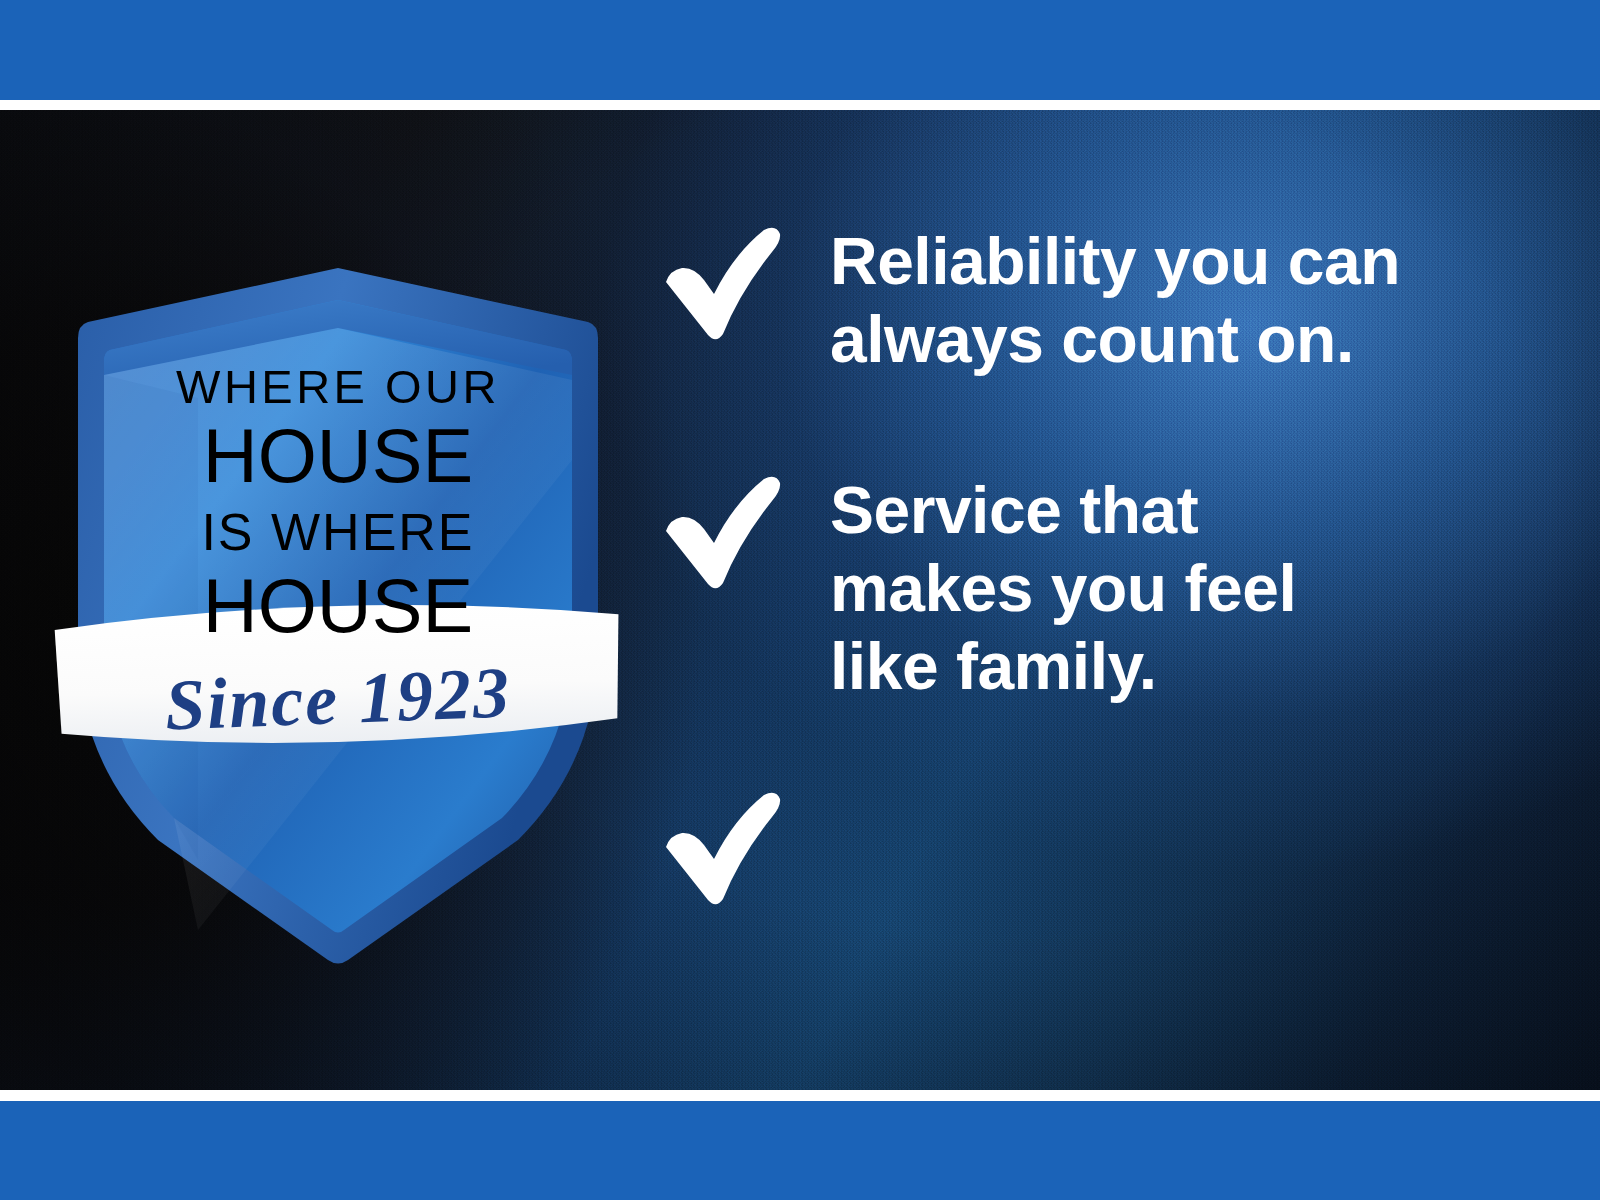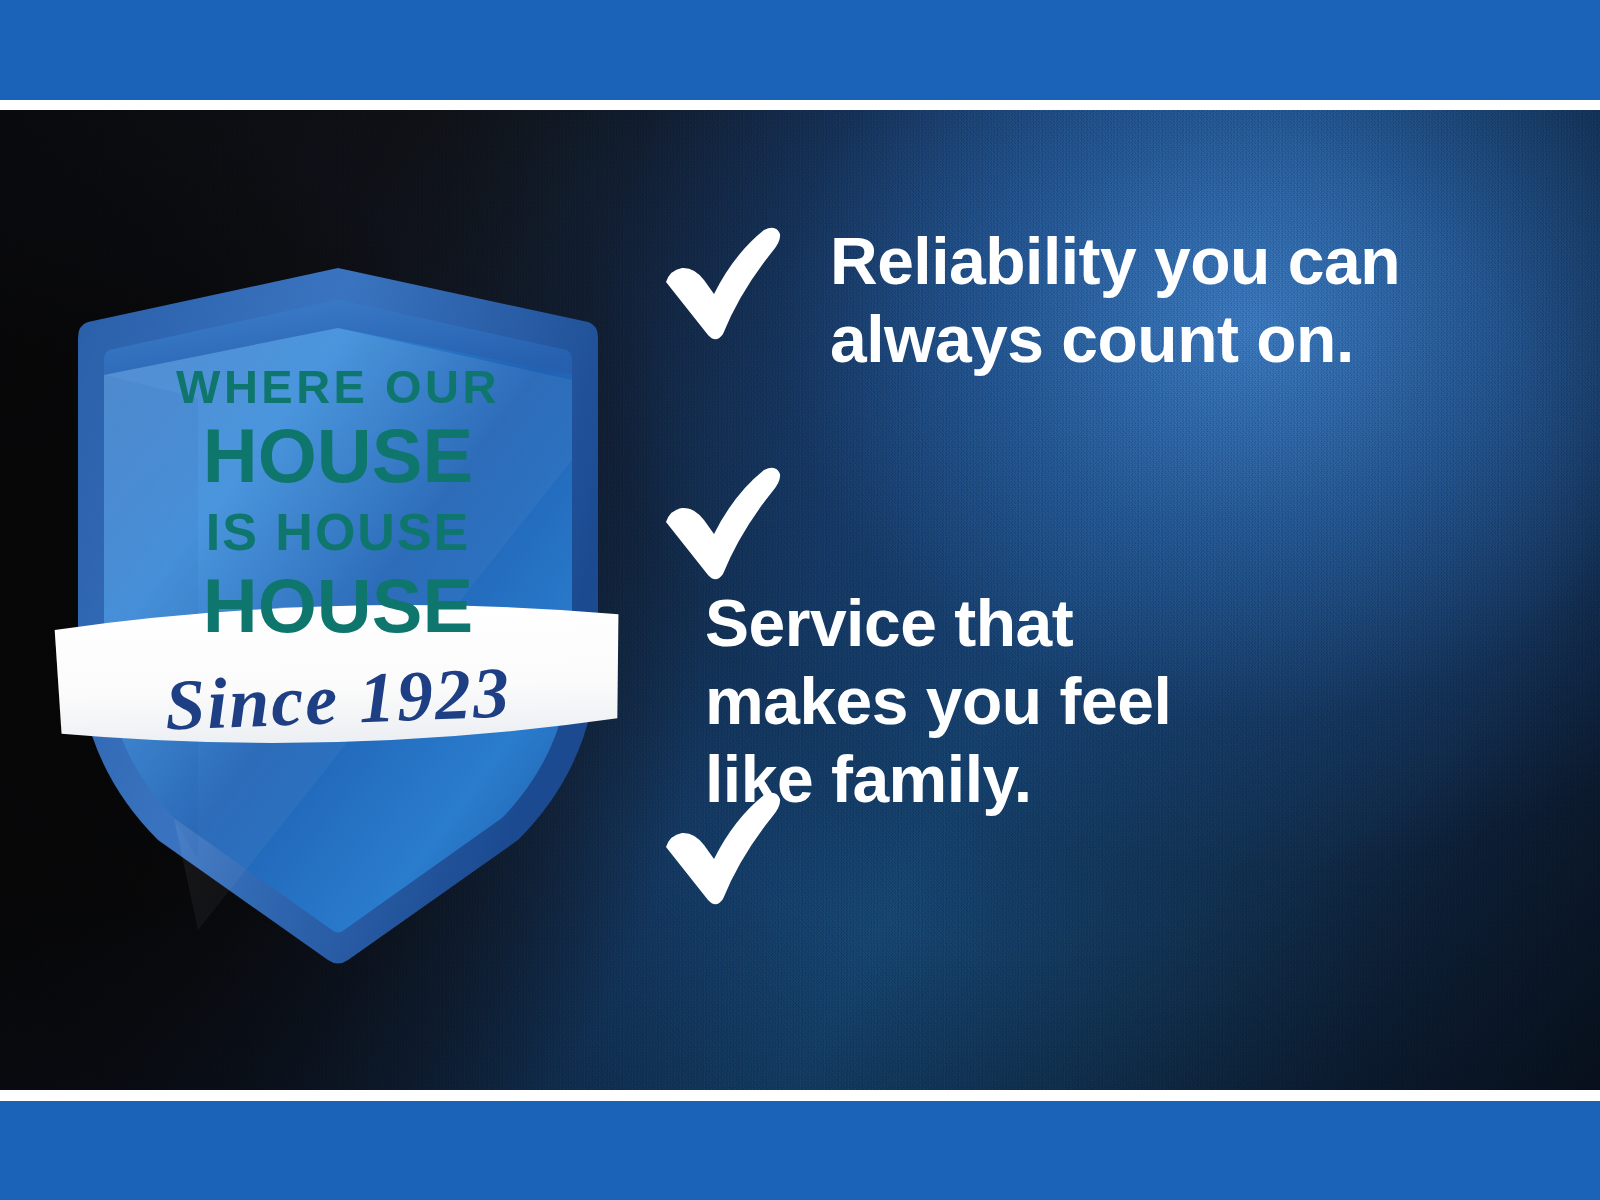--- a/index.html
+++ b/index.html
@@ -93,23 +93,23 @@
     left: 0;
     top: 0;
     width: 580px;
     height: 810px;
     pointer-events: none;
   }
   .bt {
     position: absolute;
     width: 100%;
     text-align: center;
-    color: #0f766e;
+    color: #000000;
     font-family: "Liberation Sans", sans-serif;
-    font-weight: bold;
+    font-weight: normal;
     line-height: 1;
     white-space: nowrap;
   }
   #bt-where { top: 203px; font-size: 47px; letter-spacing: 3.5px; }
   #bt-house1{ top: 258px; font-size: 76px; letter-spacing: 0px; }
   #bt-isyour{ top: 346px; font-size: 52px; letter-spacing: 2px; }
   #bt-house2{ top: 408px; font-size: 76px; letter-spacing: 0px; }
 
   #bt-since {
     position: absolute;
@@ -135,21 +135,21 @@
     width: 880px;
     height: 992px;
   }
   .bullet {
     position: absolute;
     left: 0;
     display: flex;
     align-items: flex-start;
   }
   #bullet-0 { top: 110px; }
-  #bullet-1 { top: 350px; flex-direction: column; }
+  #bullet-1 { top: 359px; }
   #bullet-2 { top: 675px; }
 
   .check-icon {
     flex: 0 0 auto;
     width: 125px;
     height: 120px;
     margin-top: 2px;
   }
   .check-icon svg { display: block; width: 100%; height: 100%; }
 
@@ -243,21 +243,21 @@
       <path d="M 8 462
                Q 290 430 572 462
                L 568 566
                Q 290 598 12 566
                Z" fill="url(#gRibbon)" transform="rotate(-1.6 290 514)"></path>
     </svg>
 
     <div class="badge-text-layer">
       <div class="bt" id="bt-where">WHERE OUR</div>
       <div class="bt" id="bt-house1">HOUSE</div>
-      <div class="bt" id="bt-isyour">IS HOUSE</div>
+      <div class="bt" id="bt-isyour">IS WHERE</div>
       <div class="bt" id="bt-house2">HOUSE</div>
       <div id="bt-since">Since 1923</div>
     </div>
   </div>
 
   <div id="bullets">
 
     <div class="bullet" id="bullet-0">
       <span class="check-icon">
         <svg viewBox="0 0 125 120" xmlns="http://www.w3.org/2000/svg">

